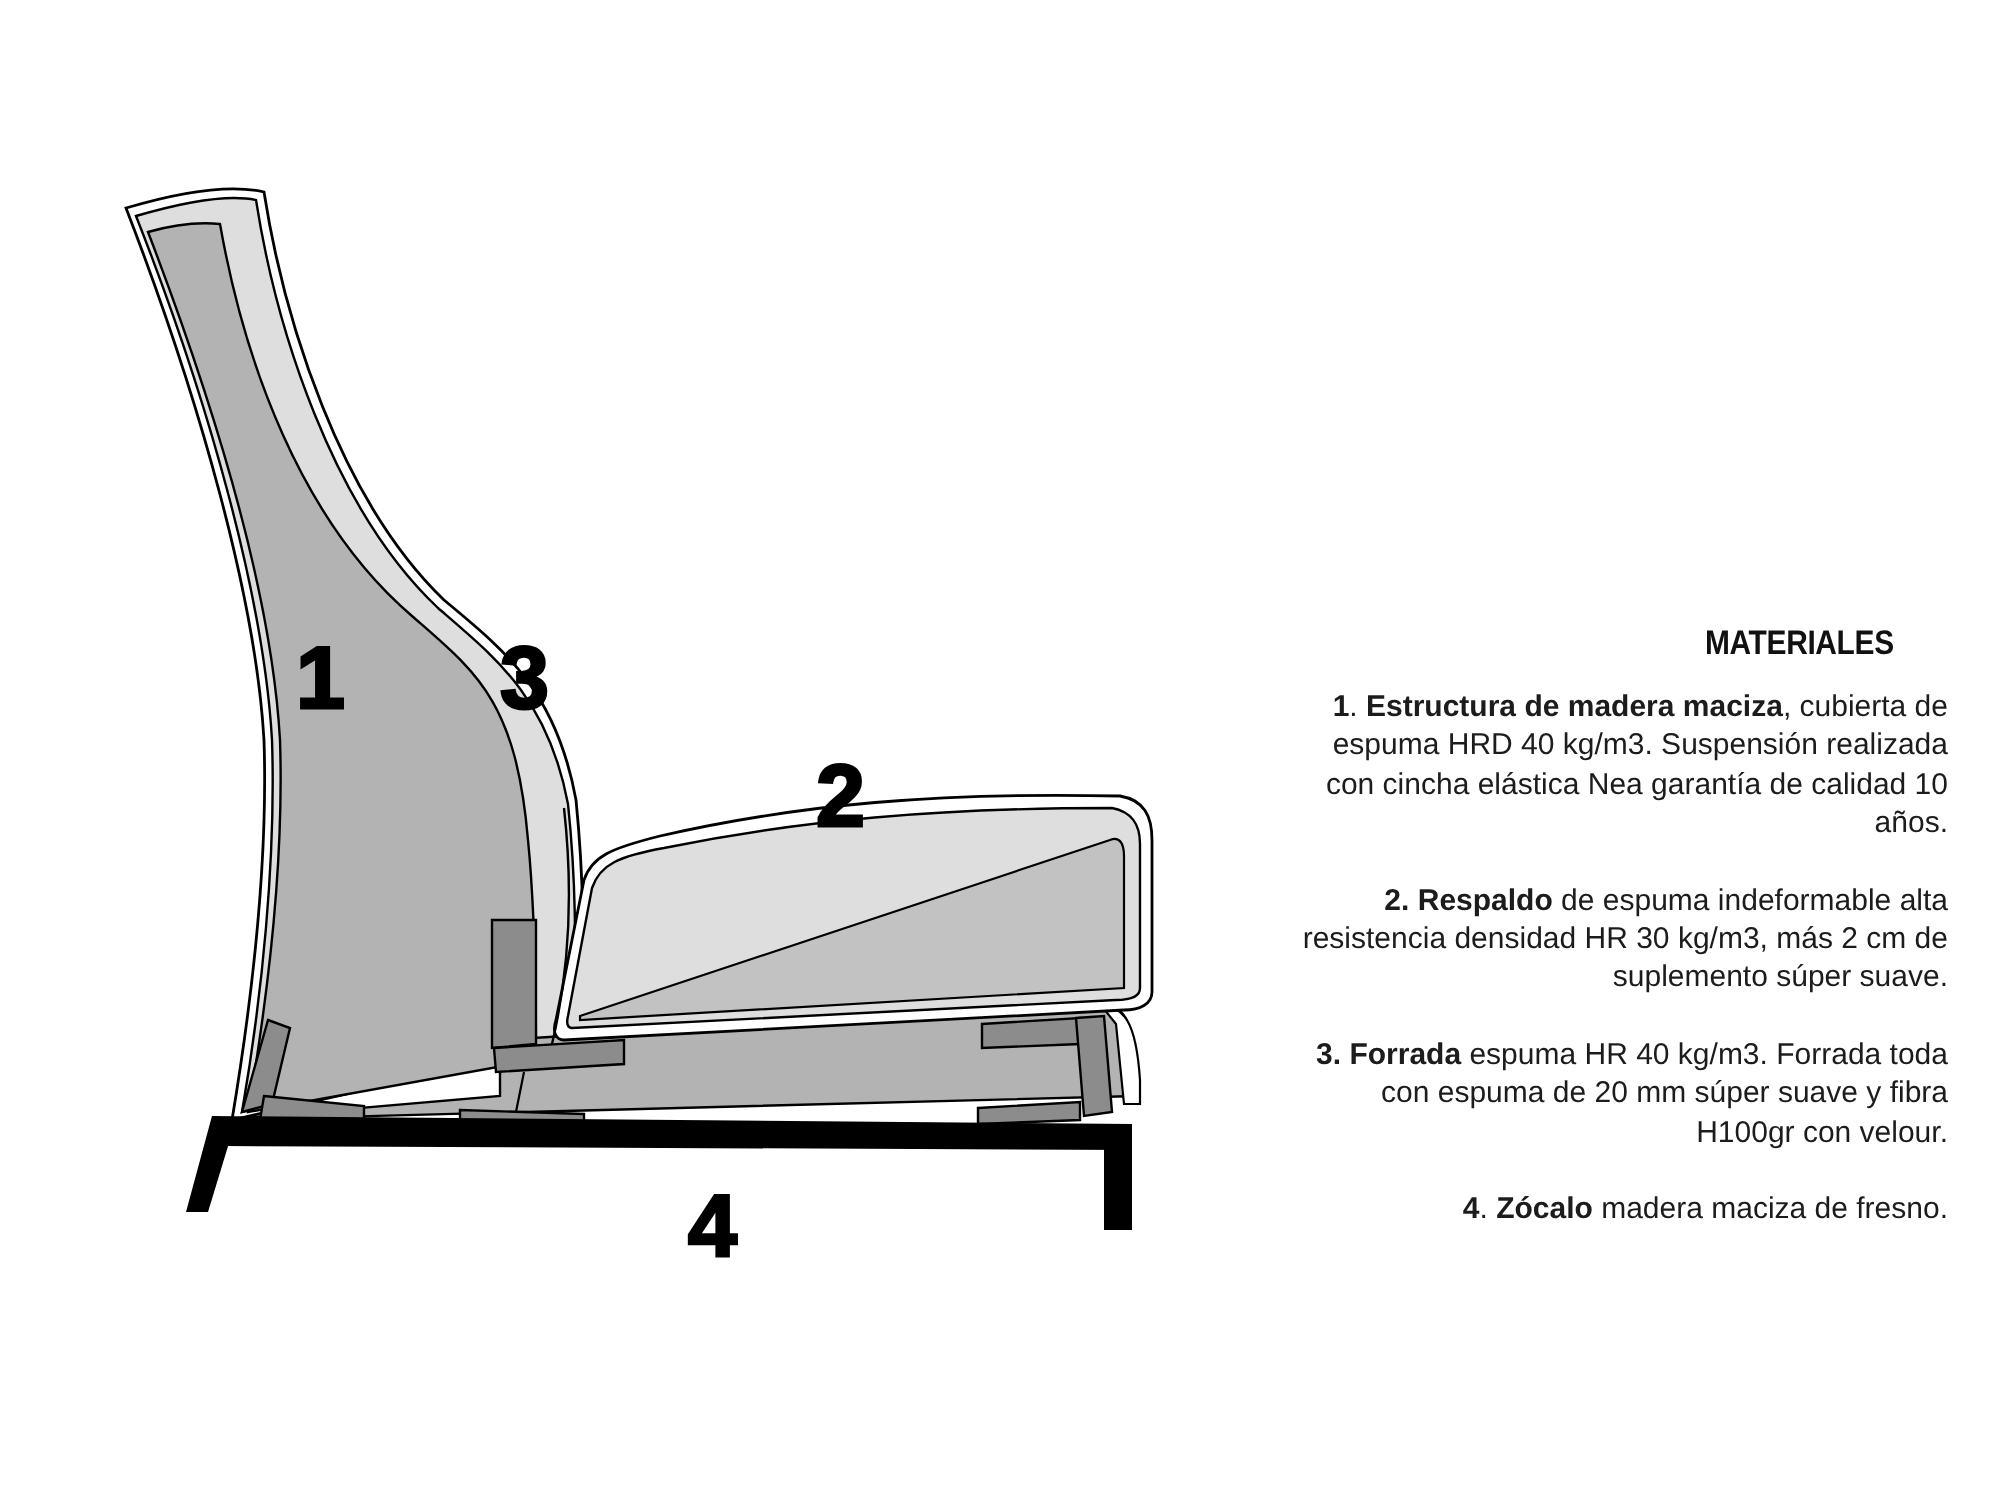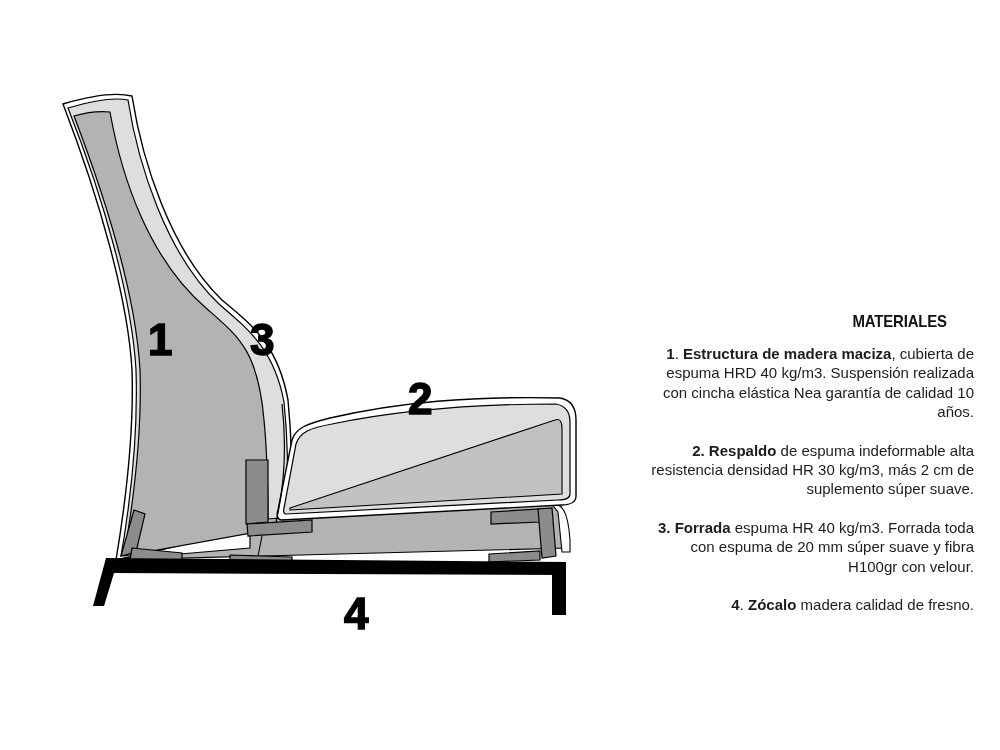--- a/index.html
+++ b/index.html
@@ -136,15 +136,15 @@
     <span class="term">Respaldo</span><span> de espuma indeformable alta resistencia densidad HR 30 kg/m3, más 2 cm de suplemento súper suave.</span>
   </div>
 
   <div class="legend-item">
     <span class="num">3</span><span class="num">.</span>
     <span class="term">Forrada</span><span> espuma HR 40 kg/m3. Forrada toda con espuma de 20 mm súper suave y fibra H100gr con velour.</span>
   </div>
 
   <div class="legend-item">
     <span class="num">4</span><span>.</span>
-    <span class="term">Zócalo</span><span> madera calidad de fresno.</span>
+    <span class="term">Zócalo</span><span> madera maciza de fresno.</span>
   </div>
 </div>
 
 </body></html>

